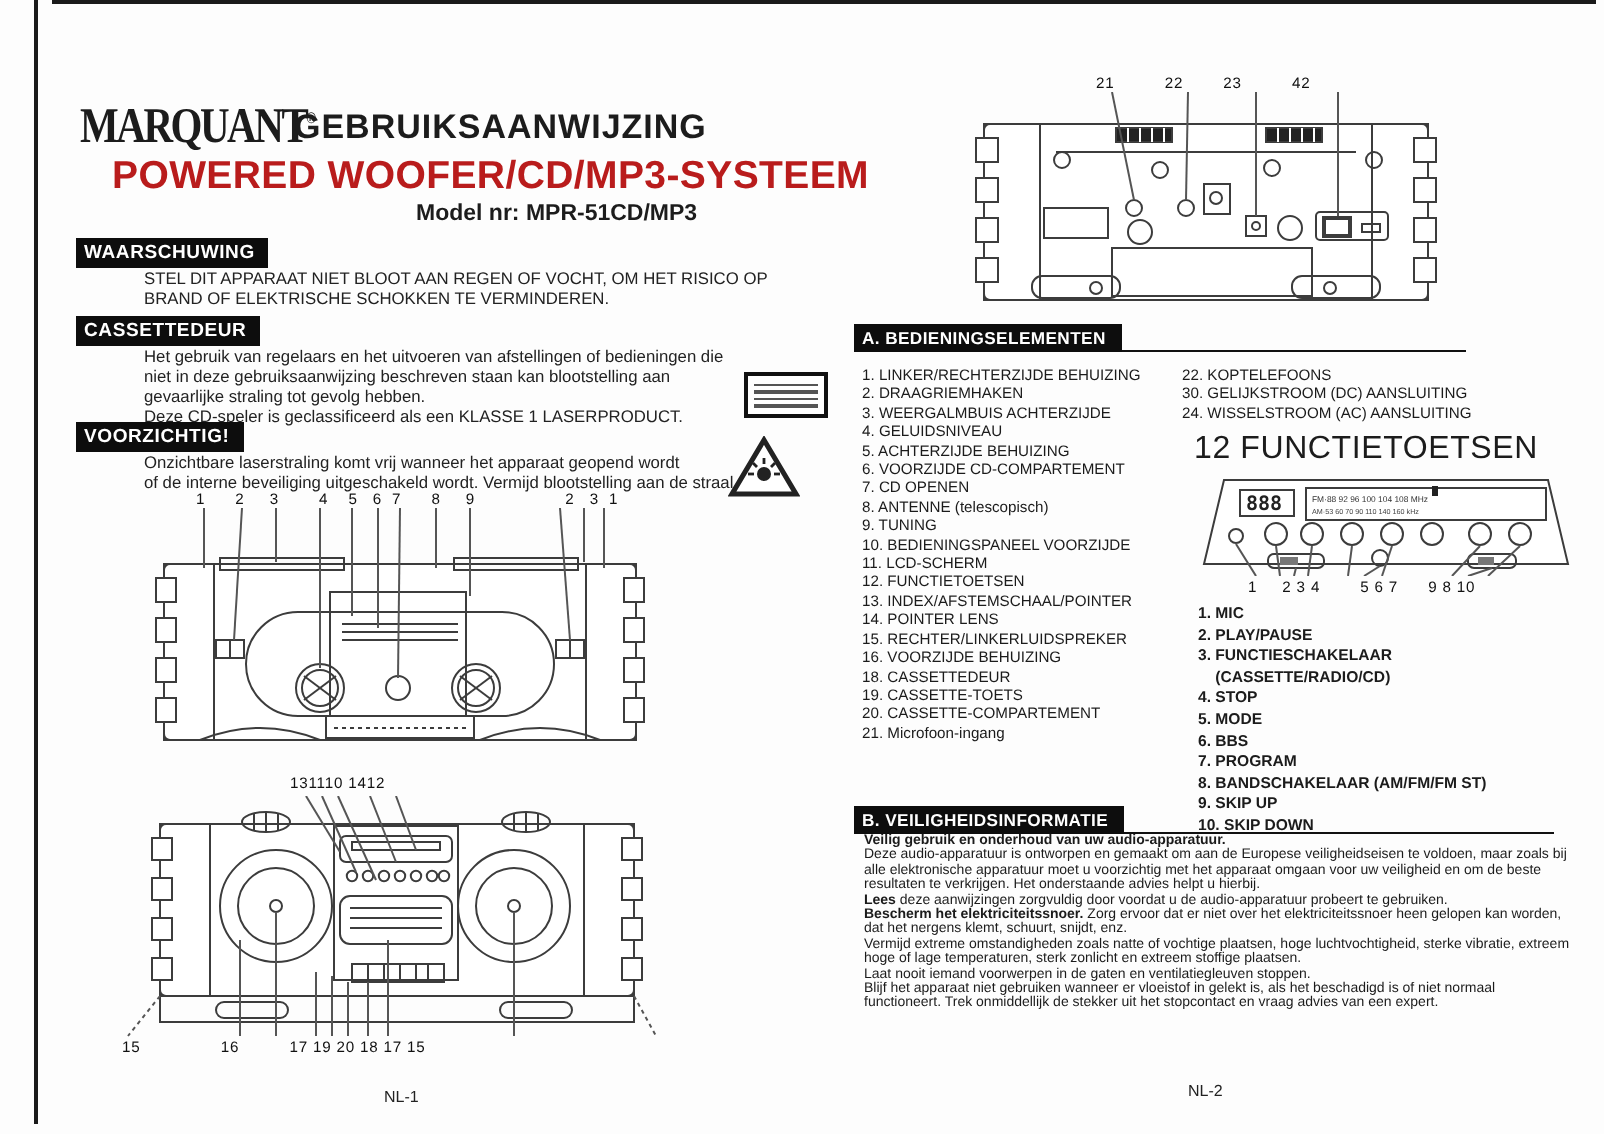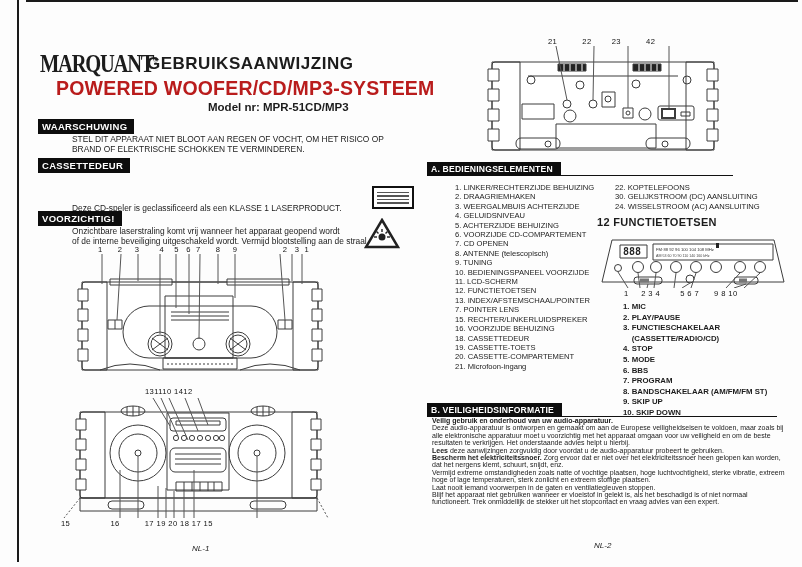--- a/index.html
+++ b/index.html
@@ -22,28 +22,28 @@
   .sectbar{background:#0d0d0d;color:#fff;font-weight:bold;font-size:8.6px;
            padding:2px 8px 2px 4px;letter-spacing:.2px;white-space:nowrap;}
   .sectbar::after{content:"";position:absolute;left:100%;bottom:0;height:1px;background:#111;}
   #bar-a::after{width:172px;}
   #bar-b::after{width:215px;}
   
   .bodytext{font-size:8.4px;line-height:10px;color:#222;}
   .prewrap{white-space:pre-line;}
   .pre{white-space:pre;}
   .callouts{font-size:7.6px;color:#111;letter-spacing:.4px;}
-  .ctrl-list .ctrl-item{font-size:7.6px;line-height:9.4px;white-space:pre;color:#1b1b1b;margin-left:24px;}
+  .ctrl-list .ctrl-item{font-size:7.6px;line-height:9.4px;white-space:pre;color:#1b1b1b;}
   .fn-list .ctrl-item{font-size:7.8px;line-height:10.6px;white-space:pre;color:#1b1b1b;font-weight:bold;}
-  .fn-head{font-size:11px;font-weight:bold;letter-spacing:.3px;text-align:center;}
+  .fn-head{font-size:16px;font-weight:normal;letter-spacing:.3px;text-align:center;}
   .safety{width:356px;font-size:7px;line-height:7.4px;color:#1b1b1b;}
   .safety p{margin:0;}
   .safety b{font-weight:bold;}
   .safety-bold{width:356px;font-size:7.2px;line-height:7.8px;font-weight:bold;color:#111;}
-  .pagenum{font-size:8px;color:#222;font-style:italic;}
+  .pagenum{font-size:8px;color:#222;}
   
   .laserlabel{width:42px;height:23px;border:2px solid #111;background:#fff;
               display:flex;flex-direction:column;justify-content:center;gap:2px;padding:2px 3px;box-sizing:border-box;}
   .laserlabel i{display:block;height:1.5px;background:#555;}
   svg{display:block;}
   .fig line,.fig path,.fig rect,.fig circle,.fig polygon,.fig polyline{vector-effect:non-scaling-stroke;}
 </style>
 </head>
 <body>
 
@@ -54,20 +54,21 @@
 
   <div class="abs logo"><span>MARQUANT</span><sup>®</sup></div>
   <div class="abs doctitle">GEBRUIKSAANWIJZING</div>
   <div class="abs subtitle">POWERED WOOFER/CD/MP3-SYSTEEM</div>
   <div class="abs model">Model nr: MPR-51CD/MP3</div>
 
   <div class="abs blackbar" style="left:38px;top:119px;">WAARSCHUWING</div>
   <div class="abs bodytext" style="left:72px;top:134px;width:334px;">STEL DIT APPARAAT NIET BLOOT AAN REGEN OF VOCHT, OM HET RISICO OP BRAND OF ELEKTRISCHE SCHOKKEN TE VERMINDEREN.</div>
 
   <div class="abs blackbar" style="left:38px;top:158px;">CASSETTEDEUR</div>
+  <div class="abs bodytext" style="left:72px;top:173px;width:302px;">Het gebruik van regelaars en het uitvoeren van afstellingen of bedieningen die niet in deze gebruiksaanwijzing beschreven staan kan blootstelling aan gevaarlijke straling tot gevolg hebben.</div>
   <div class="abs bodytext" style="left:72px;top:203px;width:302px;">Deze CD-speler is geclassificeerd als een KLASSE 1 LASERPRODUCT.</div>
   <div class="abs laserlabel" style="left:372px;top:186px;">
       <i></i>
       <i></i>
       <i></i>
       <i></i>
     </div>
 
   <div class="abs blackbar" style="left:38px;top:211px;">VOORZICHTIG!</div>
   <div class="abs bodytext prewrap" style="left:72px;top:226px;width:312px;">Onzichtbare laserstraling komt vrij wanneer het apparaat geopend wordt
@@ -311,21 +312,21 @@
       <div class="ctrl-item">4. GELUIDSNIVEAU</div>
       <div class="ctrl-item">5. ACHTERZIJDE BEHUIZING</div>
       <div class="ctrl-item">6. VOORZIJDE CD-COMPARTEMENT</div>
       <div class="ctrl-item">7. CD OPENEN</div>
       <div class="ctrl-item">8. ANTENNE (telescopisch)</div>
       <div class="ctrl-item">9. TUNING</div>
       <div class="ctrl-item">10. BEDIENINGSPANEEL VOORZIJDE</div>
       <div class="ctrl-item">11. LCD-SCHERM</div>
       <div class="ctrl-item">12. FUNCTIETOETSEN</div>
       <div class="ctrl-item">13. INDEX/AFSTEMSCHAAL/POINTER</div>
-      <div class="ctrl-item">7. POINTER LENS</div>
+      <div class="ctrl-item">14. POINTER LENS</div>
       <div class="ctrl-item">15. RECHTER/LINKERLUIDSPREKER</div>
       <div class="ctrl-item">16. VOORZIJDE BEHUIZING</div>
       <div class="ctrl-item">18. CASSETTEDEUR</div>
       <div class="ctrl-item">19. CASSETTE-TOETS</div>
       <div class="ctrl-item">20. CASSETTE-COMPARTEMENT</div>
       <div class="ctrl-item">21. Microfoon-ingang</div>
     </div>
   <div class="abs ctrl-list" style="left:591px;top:183px;">
       <div class="ctrl-item">22. KOPTELEFOONS</div>
       <div class="ctrl-item">30. GELIJKSTROOM (DC) AANSLUITING</div>

